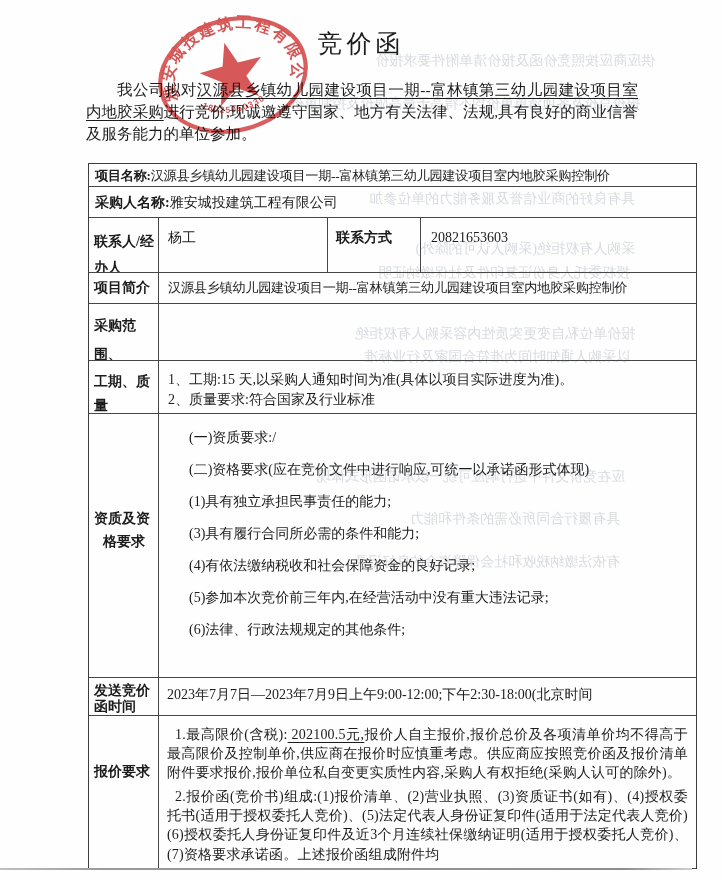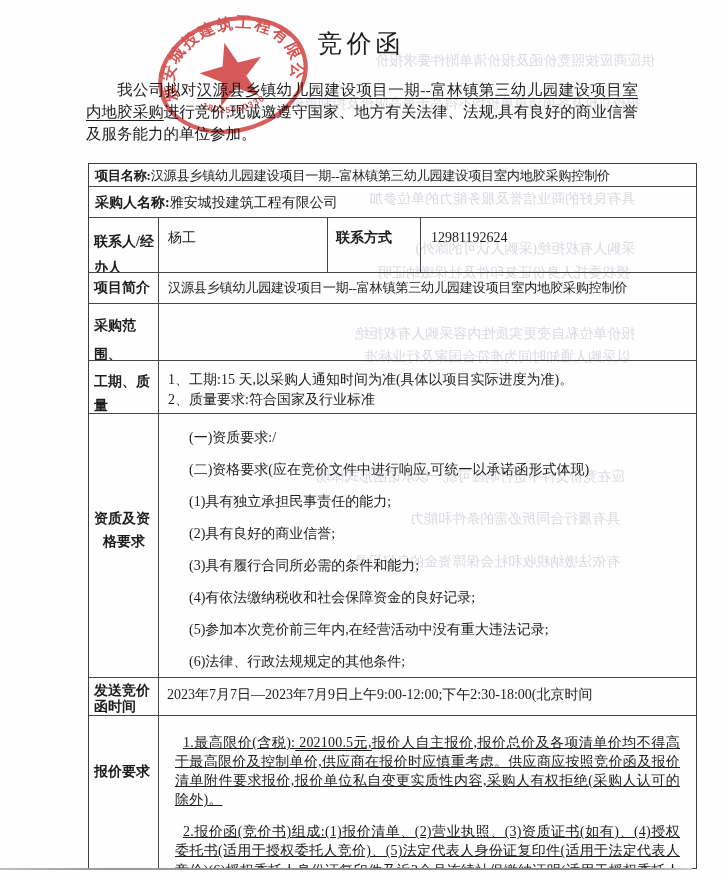--- a/index.html
+++ b/index.html
@@ -58,21 +58,21 @@
   .r6 .content{padding:9px 0 0 9px;line-height:20px;}
   .r6 .content div{white-space:nowrap;}
   .r7 .lbl{padding-top:93px;line-height:23px;}
   .r7 .lbl div:nth-child(2){padding-left:9px;}
   .r7 .content{padding:14px 0 0 0;}
   .r7 .content p{margin:0 0 12px 0;padding-left:30px;line-height:20px;white-space:nowrap;}
   .r8 .lbl{padding-top:5px;line-height:16px;}
   .r8 .content{padding:8px 0 0 8px;white-space:nowrap;}
   .r9 .lbl{padding-top:47px;}
   .r9 .content{padding:4px 3px 0 3px;line-height:19.1px;letter-spacing:.2px;}
-  .r9 .content p{margin:13px;text-indent:8px;text-align:justify;text-decoration:underline;}
+  .r9 .content p{margin:5px;text-indent:8px;text-align:justify;}
   
   .stamp{
     position:absolute;left:149px;top:8px;width:168px;height:134px;
     z-index:5;opacity:.86;mix-blend-mode:multiply;
   }
   
   .scan-line{
     position:absolute;top:868px;left:0;width:692px;height:2px;z-index:3;
     background:linear-gradient(to right,#c0c0c0 0%,#9a9a9a 15%,#8d8d8d 90%,#cfcfcf 100%);
   }
@@ -107,21 +107,21 @@
       <div class="cell full"><span class="bold">采购人名称:</span><span>雅安城投建筑工程有限公司</span></div>
     </div>
 
     <div class="row r3">
       <div class="cell lbl">
         <div>联系人/经</div>
         <div>办人</div>
       </div>
       <div class="cell c1">杨工</div>
       <div class="cell c2 bold">联系方式</div>
-      <div class="cell c3">12981192624</div>
+      <div class="cell c3">20821653603</div>
     </div>
 
     <div class="row r4">
       <div class="cell lbl">项目简介</div>
       <div class="cell content tight">汉源县乡镇幼儿园建设项目一期--富林镇第三幼儿园建设项目室内地胶采购控制价</div>
     </div>
 
     <div class="row r5">
       <div class="cell lbl">
         <div>采购范围、</div>
@@ -142,21 +142,20 @@
 
     <div class="row r7">
       <div class="cell lbl">
         <div>资质及资</div>
         <div>格要求</div>
       </div>
       <div class="cell content">
         <p>(一)资质要求:/</p>
         <p>(二)资格要求(应在竞价文件中进行响应,可统一以承诺函形式体现)</p>
         <p>(1)具有独立承担民事责任的能力;</p>
-        <p>(2)具有良好的商业信誉;</p>
         <p>(3)具有履行合同所必需的条件和能力;</p>
         <p>(4)有依法缴纳税收和社会保障资金的良好记录;</p>
         <p>(5)参加本次竞价前三年内,在经营活动中没有重大违法记录;</p>
         <p>(6)法律、行政法规规定的其他条件;</p>
       </div>
     </div>
 
     <div class="row r8">
       <div class="cell lbl">
         <div>发送竞价</div>

